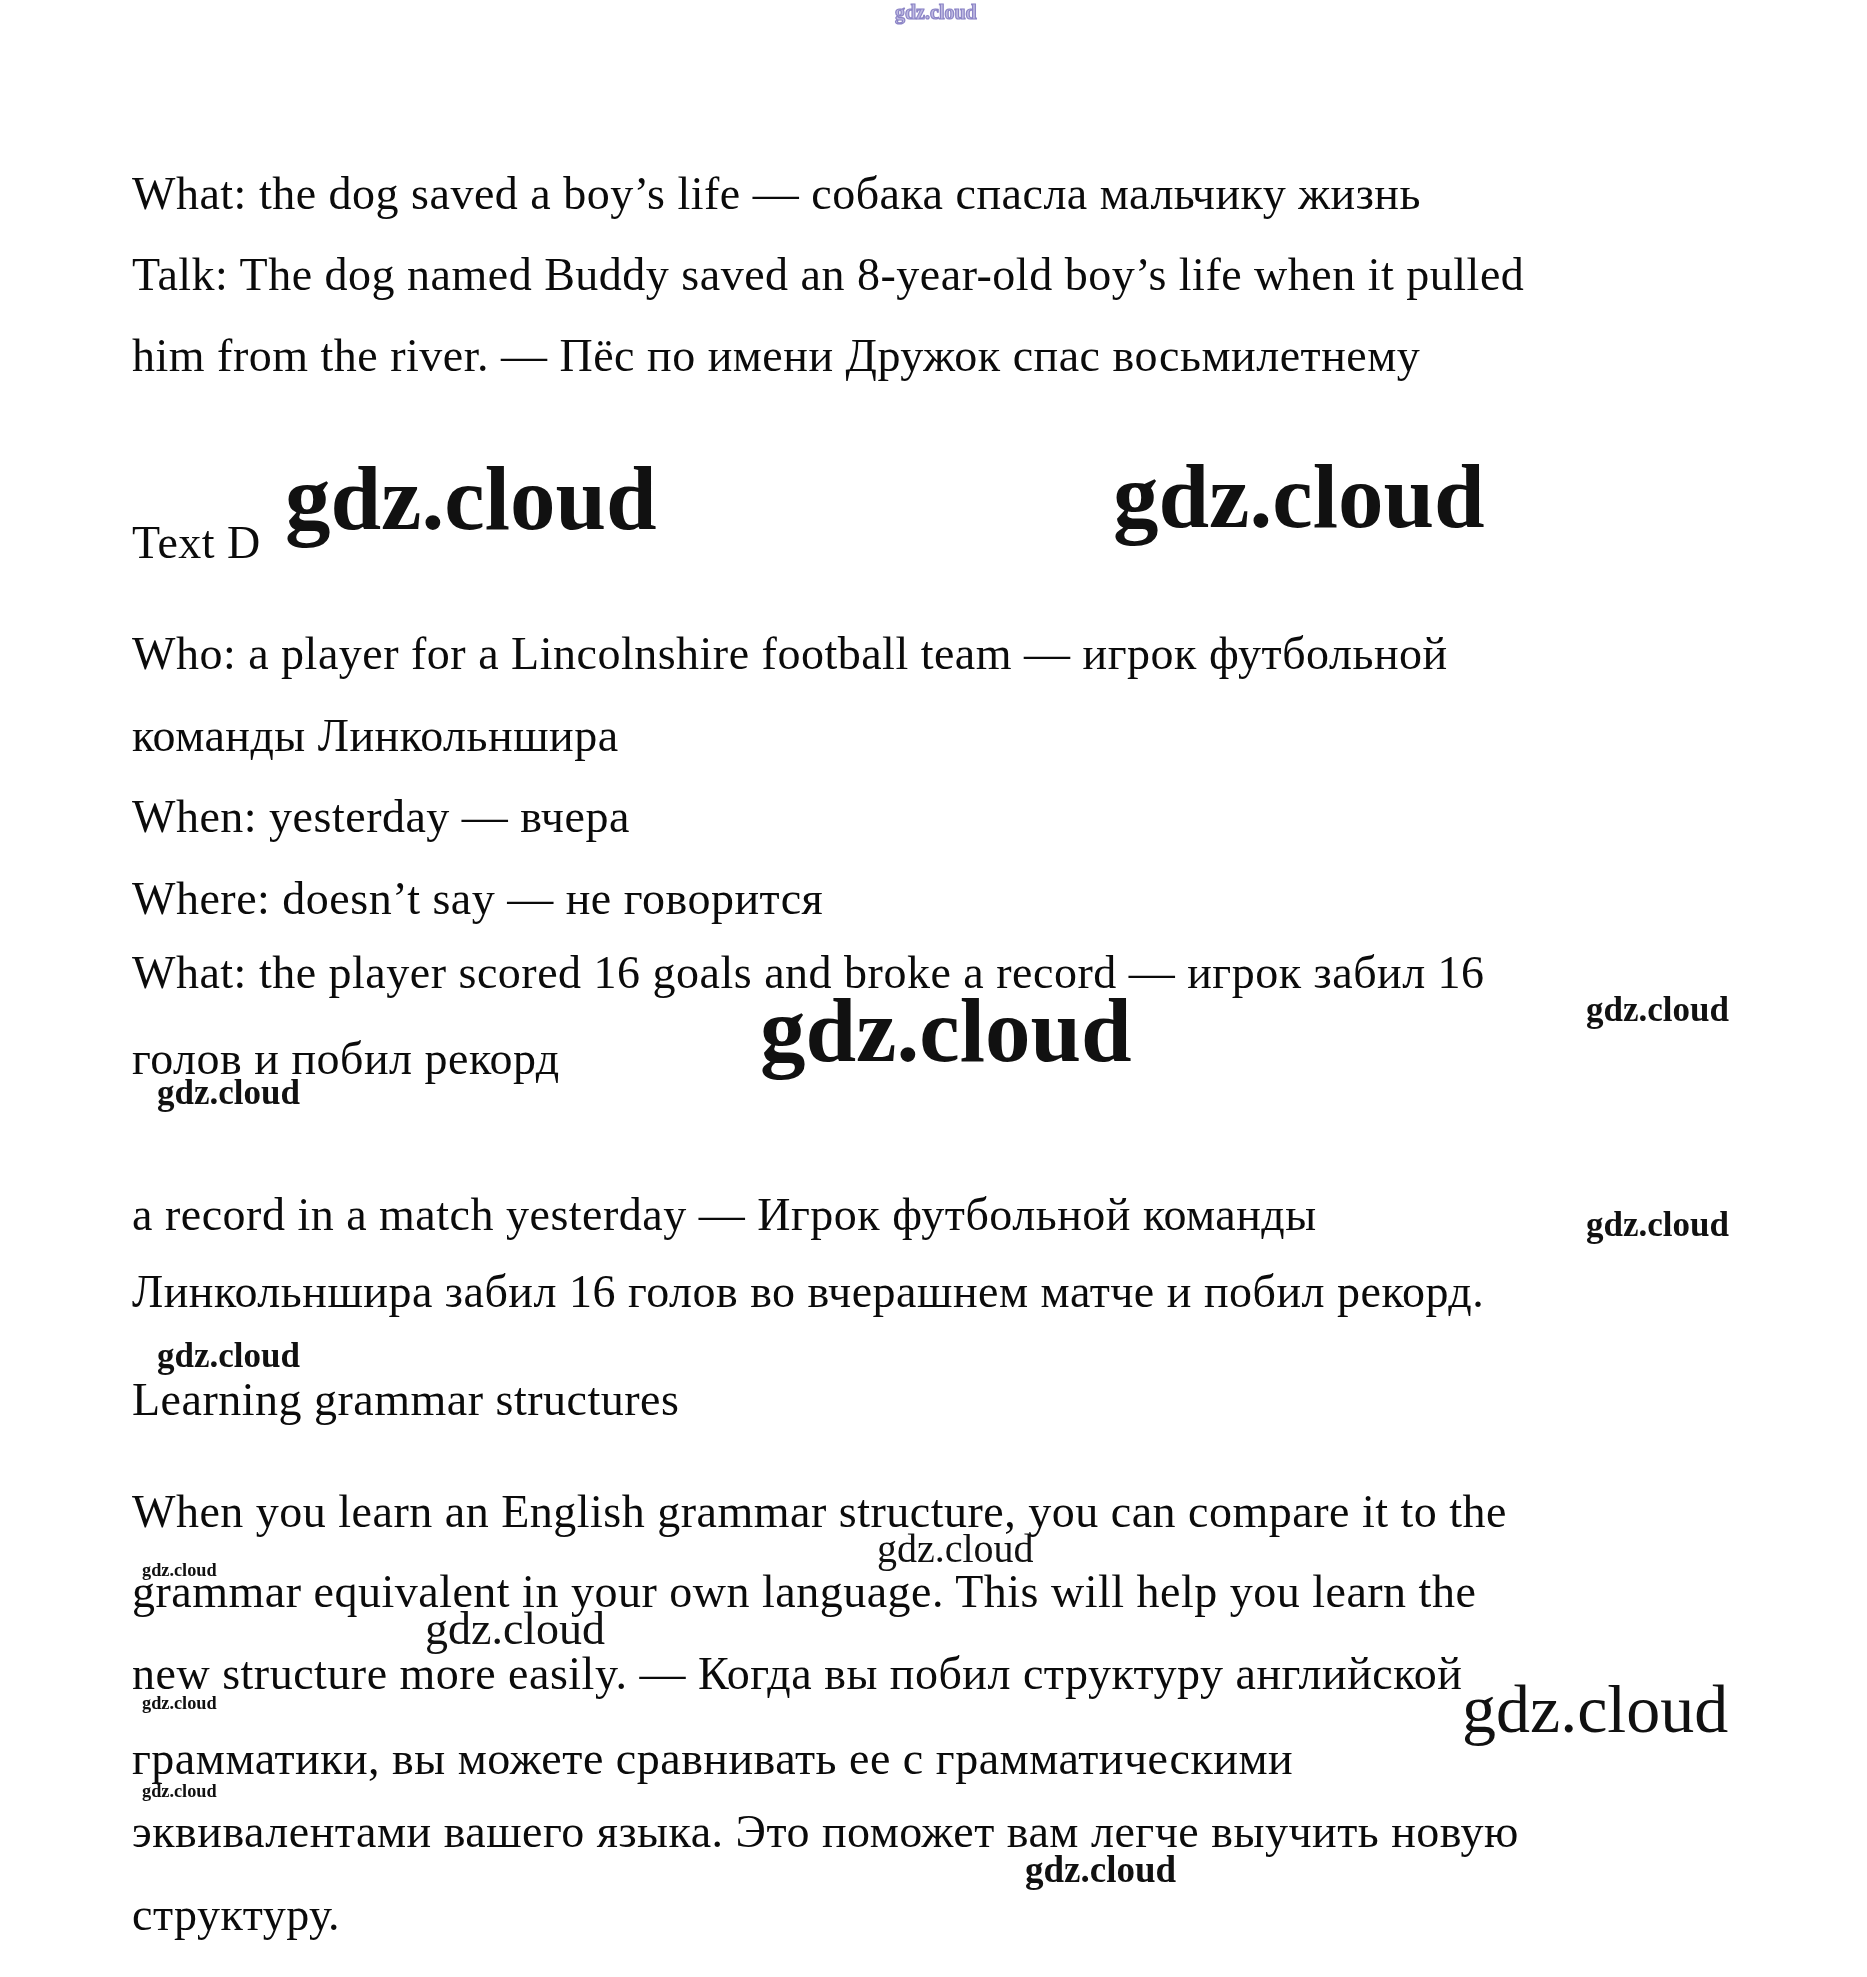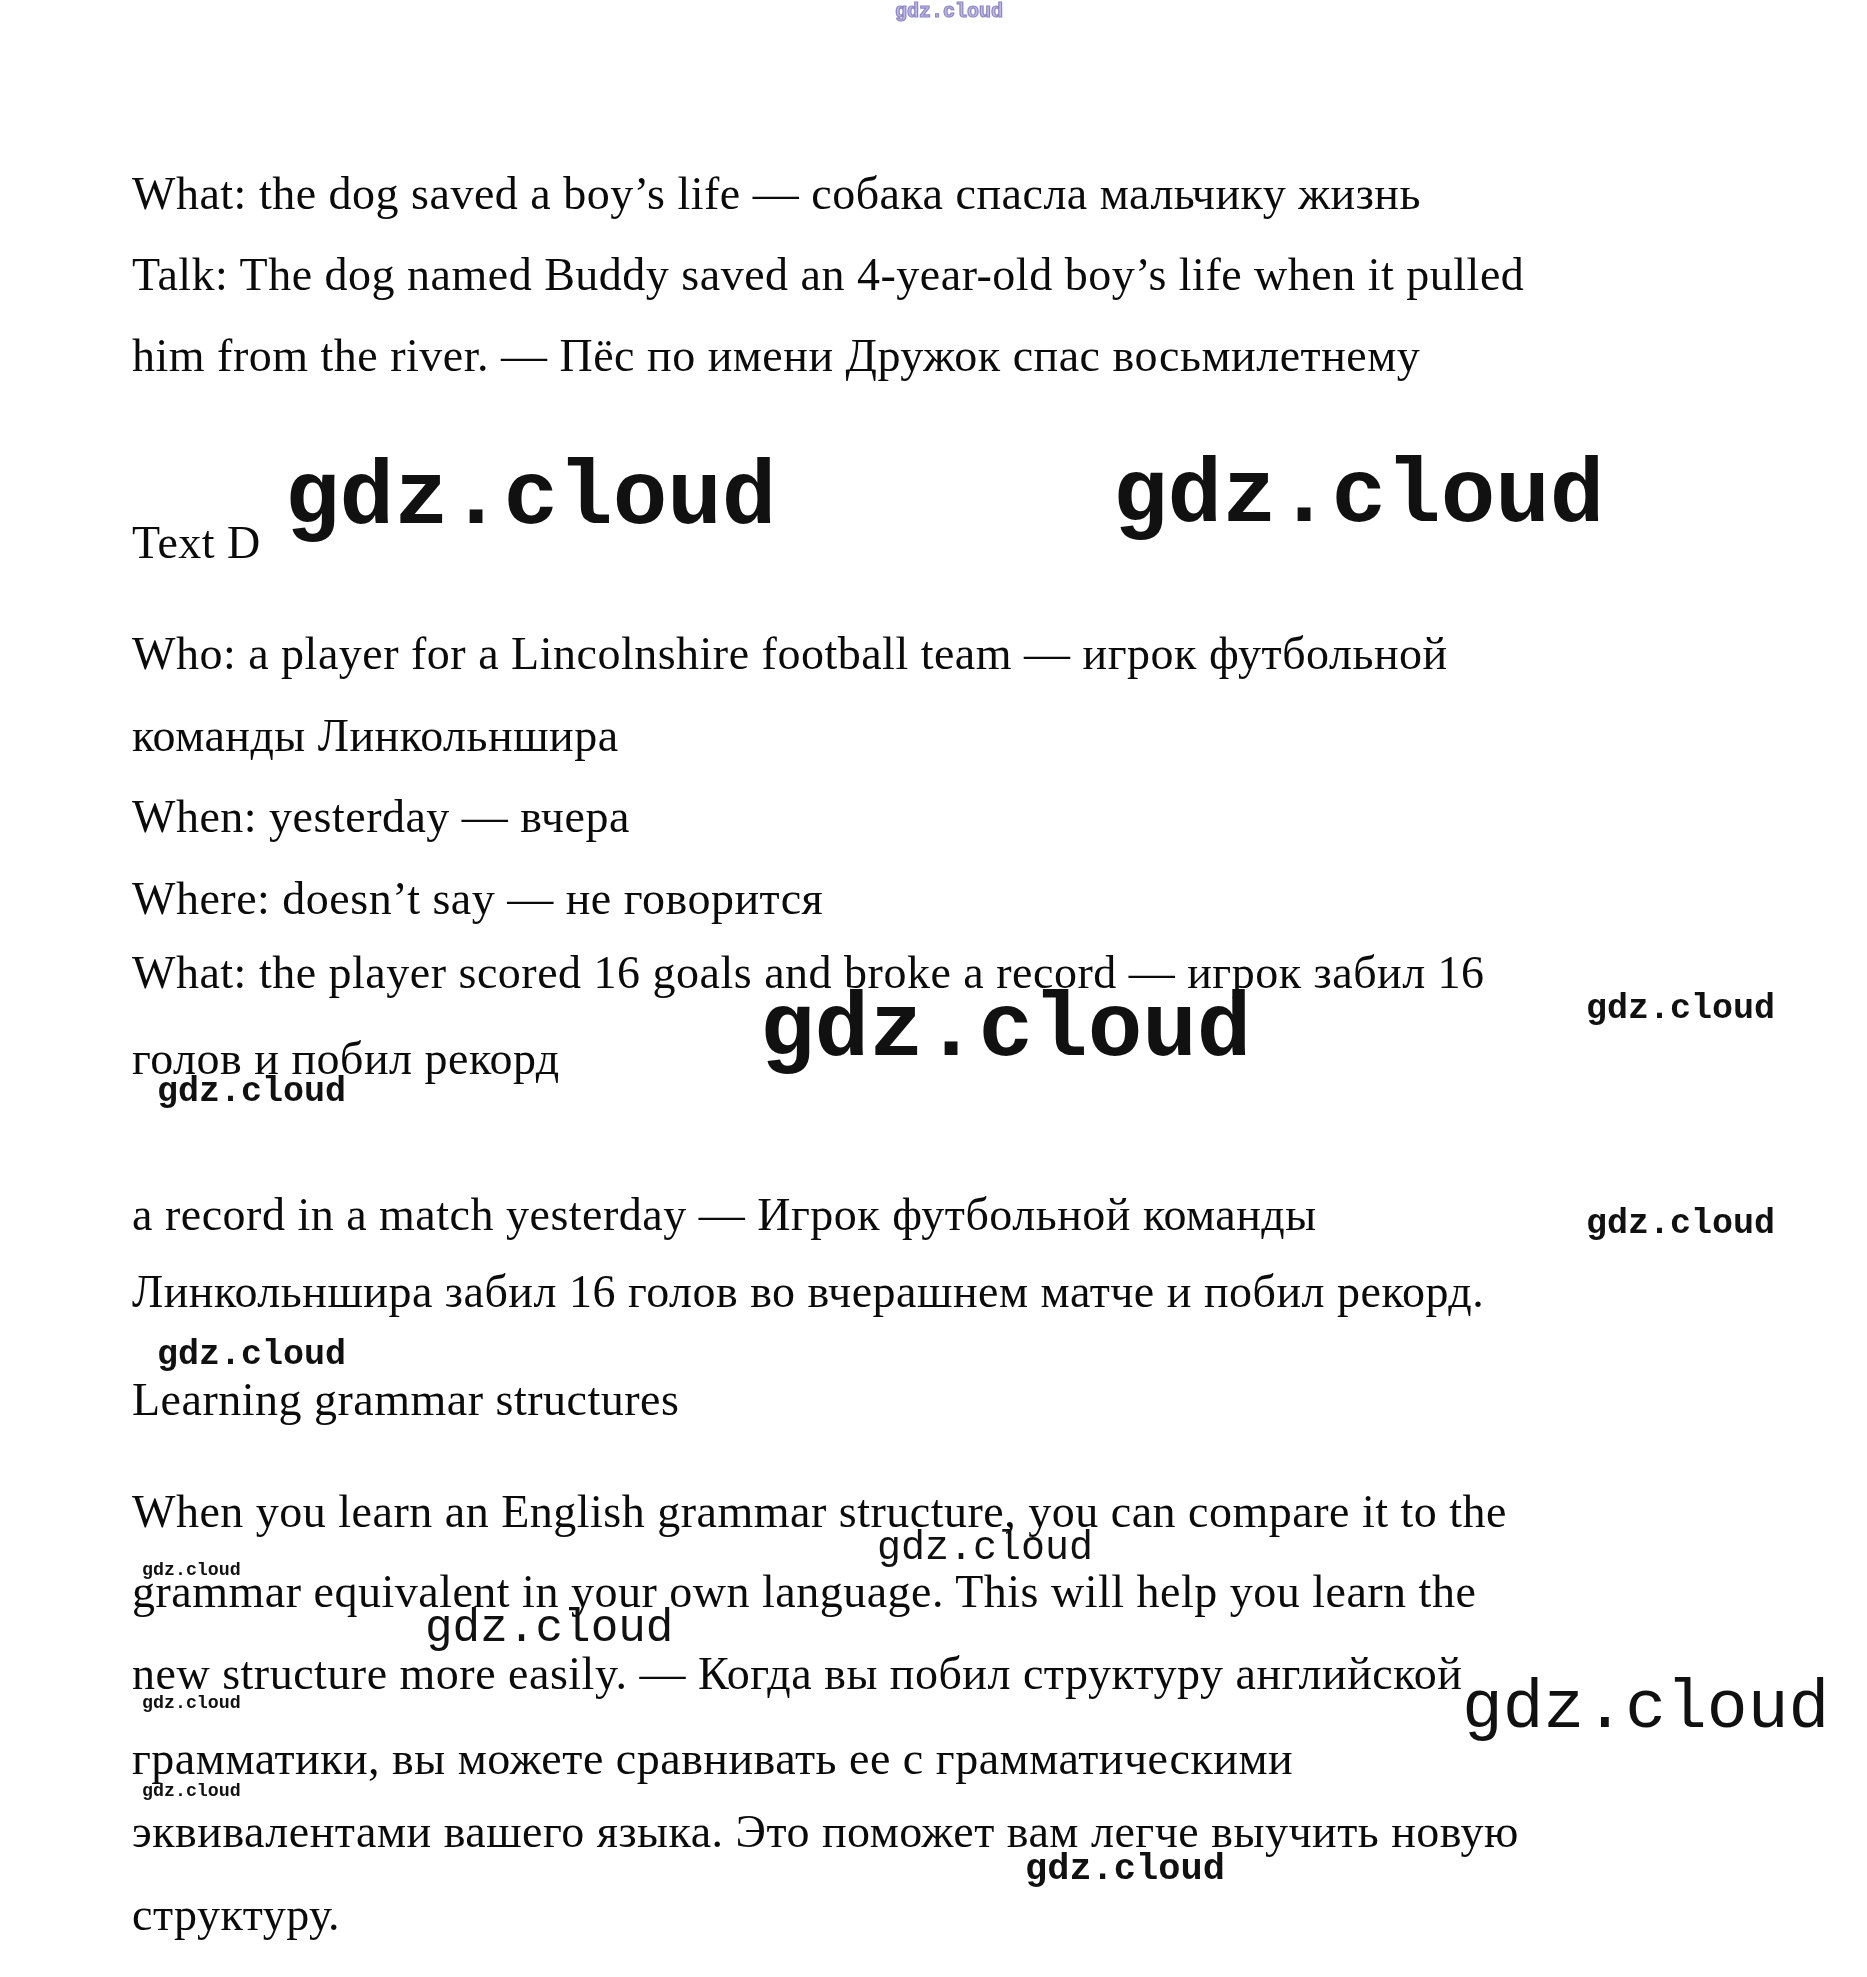--- a/index.html
+++ b/index.html
@@ -16,21 +16,21 @@
     position:absolute;
     left:132px;
     font-size:46px;
     line-height:1.1;
     letter-spacing:0.5px;
     white-space:nowrap;
     color:#0b0b0b;
   }
   .wm{
     position:absolute;
-    font-family:Liberation Mono, monospace;
+    font-family:Liberation Serif, serif;
     font-weight:600;
     color:#111111;
     line-height:1;
     white-space:nowrap;
     letter-spacing:0px;
   }
   .wm-big{font-size:91px;}
   .wm-bigger-right{font-size:68px;font-weight:500;}
   .wm-med44{font-size:40px;font-weight:500;}
   .wm-med50{font-size:46px;font-weight:500;}
@@ -44,21 +44,21 @@
     -webkit-text-stroke:1.2px #8c85c6;
     text-shadow:0 0 0.9px #a9a2d8;
   }
 </style>
 </head>
 <body>
 
 <div class="page">
 
   <div class="tline" style="top:169px">What: the dog saved a boy’s life — собака спасла мальчику жизнь</div>
-  <div class="tline" style="top:250px">Talk: The dog named Buddy saved an 4-year-old boy’s life when it pulled</div>
+  <div class="tline" style="top:250px">Talk: The dog named Buddy saved an 8-year-old boy’s life when it pulled</div>
   <div class="tline" style="top:331px">him from the river. — Пёс по имени Дружок спас восьмилетнему</div>
   <div class="tline" style="top:518px">Text D</div>
   <div class="tline" style="top:629px">Who: a player for a Lincolnshire football team — игрок футбольной</div>
   <div class="tline" style="top:711px">команды Линкольншира</div>
   <div class="tline" style="top:792px">When: yesterday — вчера</div>
   <div class="tline" style="top:874px">Where: doesn’t say — не говорится</div>
   <div class="tline" style="top:948px">What: the player scored 16 goals and broke a record — игрок забил 16</div>
   <div class="tline" style="top:1034px">голов и побил рекорд</div>
   <div class="tline" style="top:1190px">a record in a match yesterday — Игрок футбольной команды</div>
   <div class="tline" style="top:1267px">Линкольншира забил 16 голов во вчерашнем матче и побил рекорд.</div>

